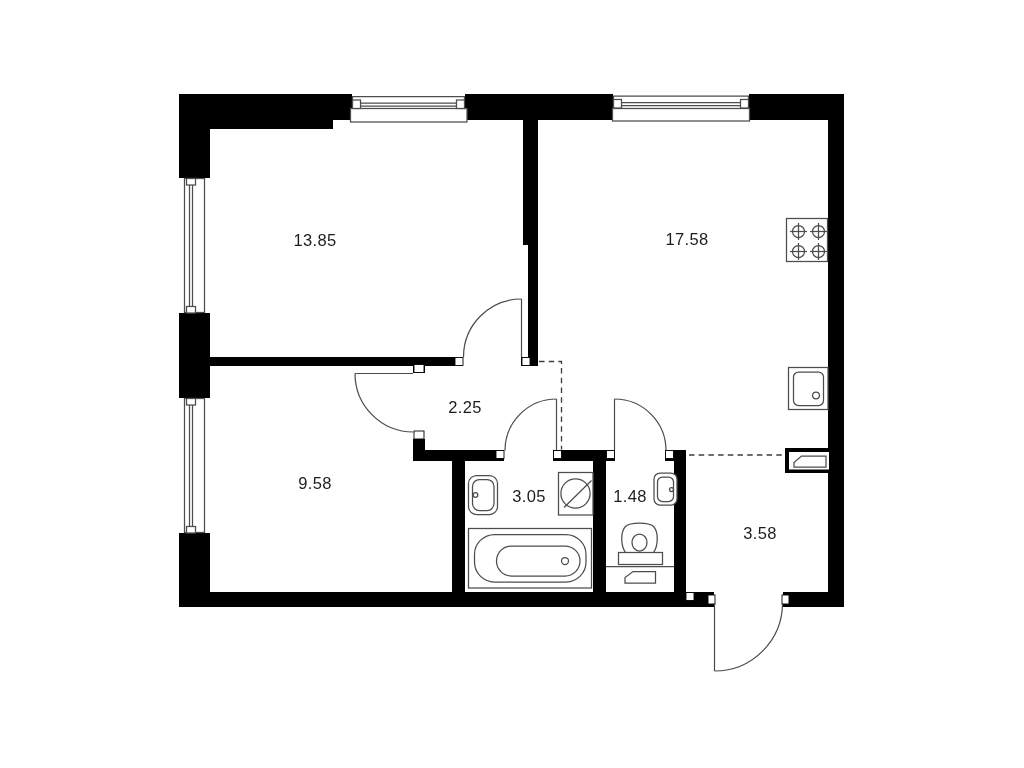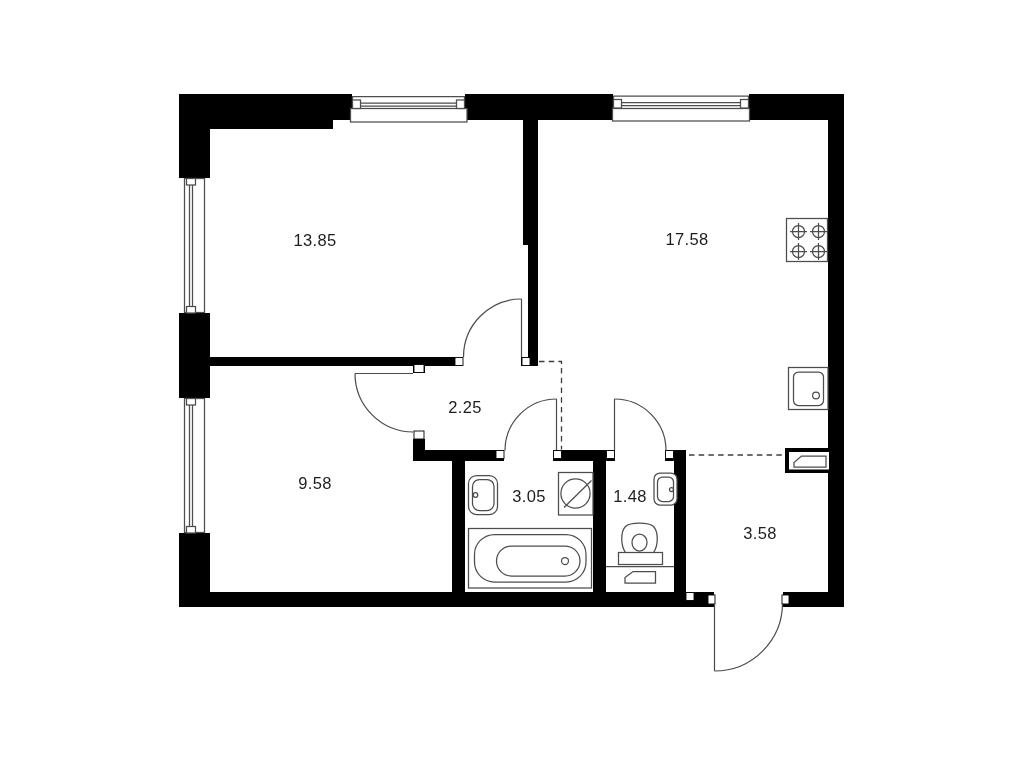--- a/index.html
+++ b/index.html
@@ -1,17 +1,17 @@
 <!DOCTYPE html>
 <html><head>
 <meta charset="utf-8">
 <style>
   html,body{margin:0;padding:0;background:#ffffff;}
   .stage{position:relative;width:1024px;height:768px;background:#ffffff;overflow:hidden;
-         font-family:"Liberation Sans",sans-serif;border-radius:24px;}
+         font-family:"Liberation Sans",sans-serif;}
   svg{display:block;}
   .wall{fill:#000000;stroke:none;}
   .jamb{fill:#ffffff;stroke:#000000;stroke-width:0.9;}
   .thin{fill:none;stroke:#4d4d4d;stroke-width:1.25;}
   .thinw{fill:#ffffff;stroke:#4d4d4d;stroke-width:1.25;}
   .door{fill:none;stroke:#4a4a4a;stroke-width:1.2;}
   .dash{fill:none;stroke:#3c3c3c;stroke-width:1.3;stroke-dasharray:5.5 4.2;}
   .room-label{font-family:"Liberation Sans",sans-serif;font-size:16.5px;fill:#1d1d1f;letter-spacing:0.3px;}
 </style>
 </head>

